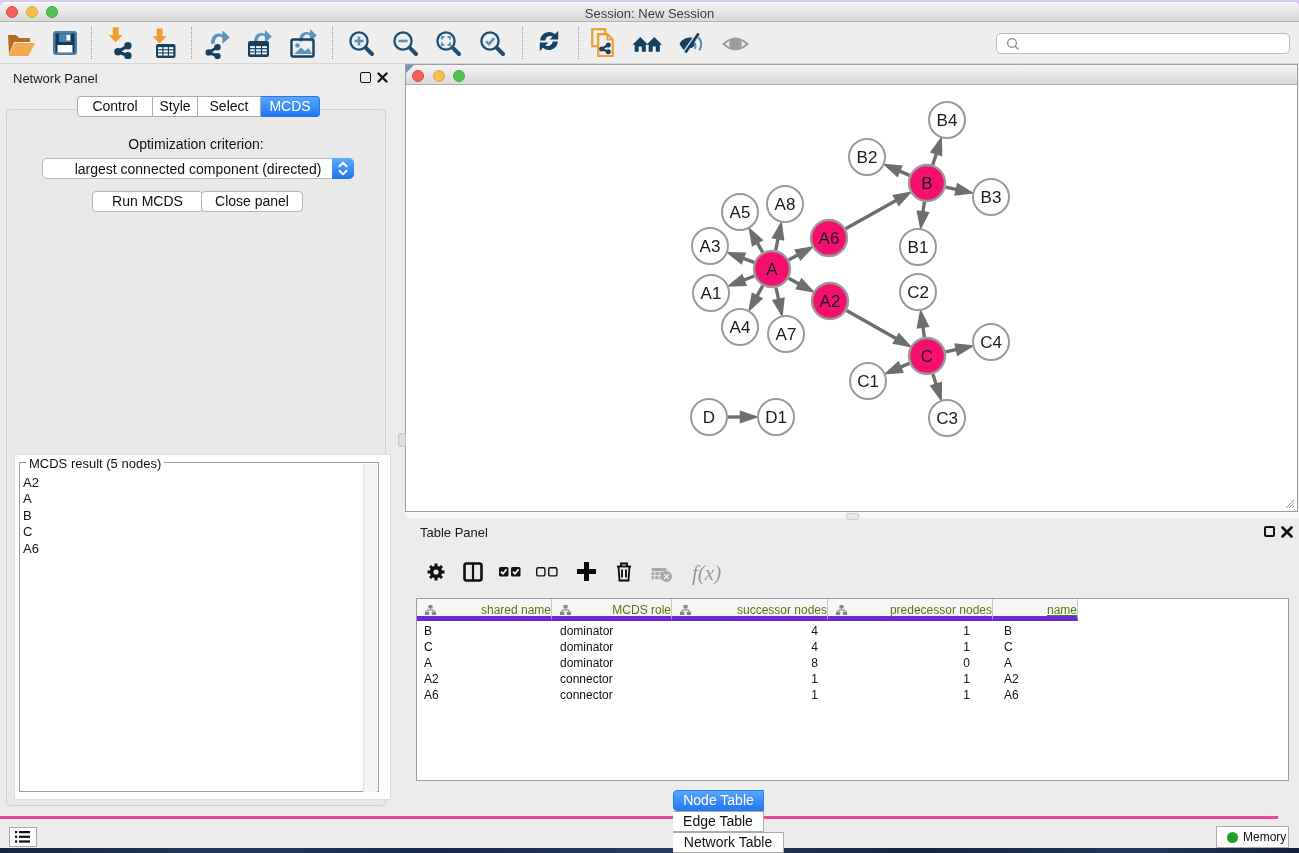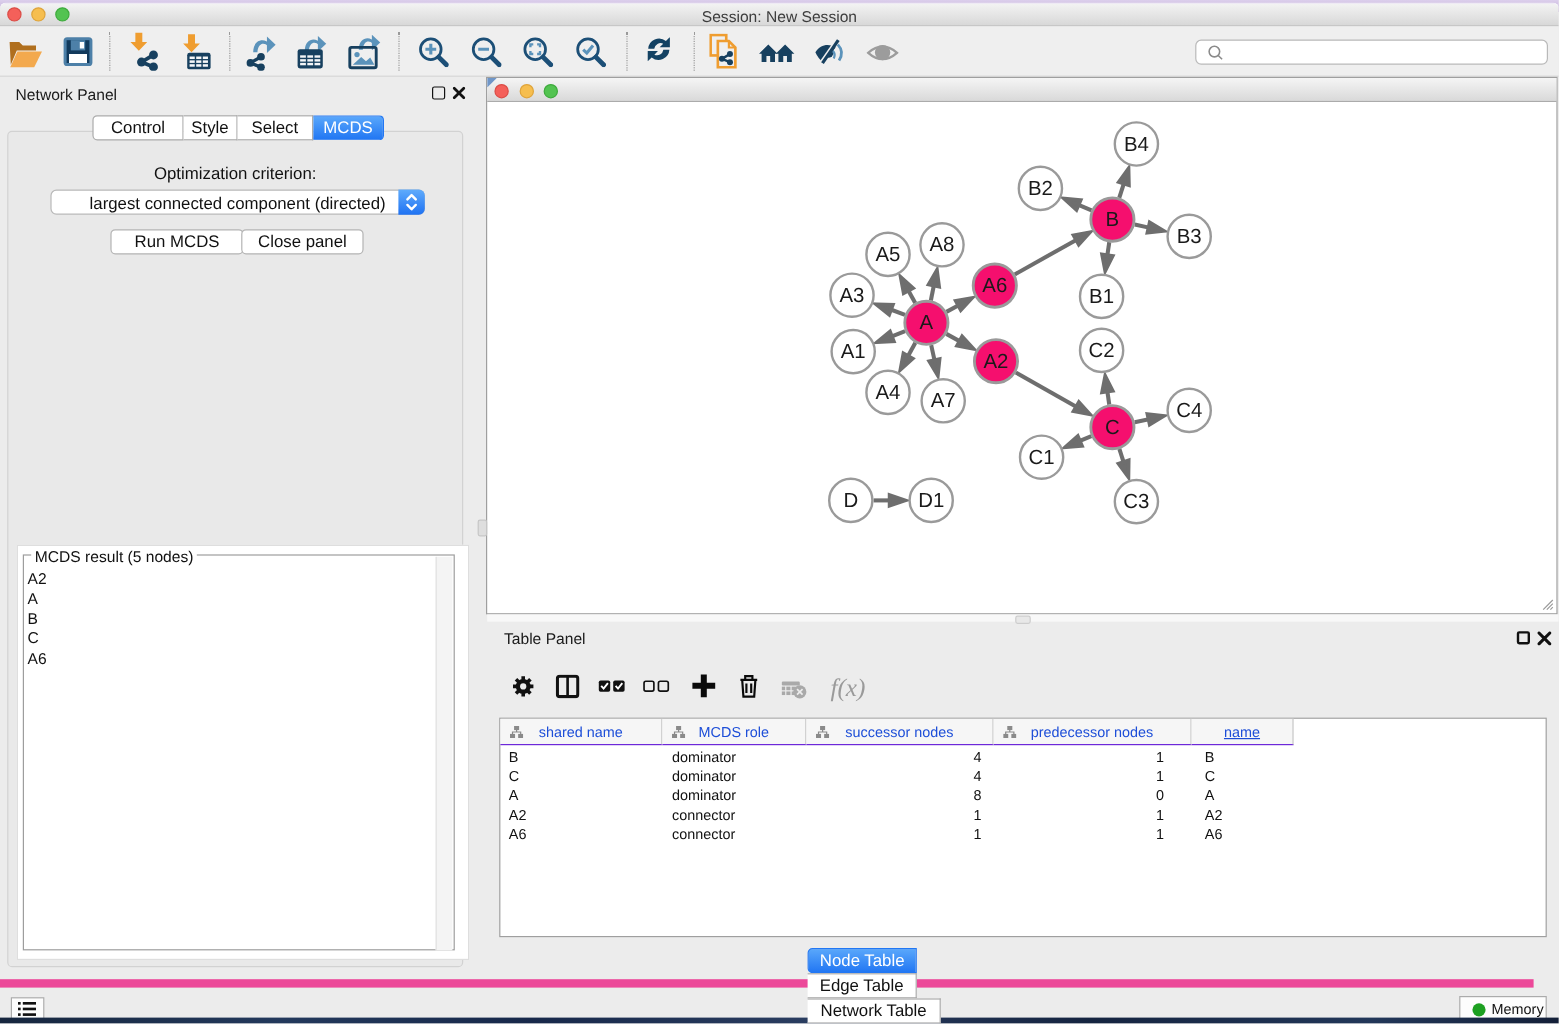--- a/index.html
+++ b/index.html
@@ -69,30 +69,30 @@
 #nw-titlebar { position:absolute; left:0; top:0; width:100%; height:20px;
   background:linear-gradient(#f5f5f5,#d9d9d9); border-bottom:1px solid #ababab; }
 #nw-titlebar .title { position:absolute; left:0; right:0; top:3px; text-align:center;
   font-size:13px; color:#333; }
 
 
 #tp { left:406px; top:518px; width:893px; height:327px; }
 #tbl { position:absolute; left:10px; top:80px; width:873px; height:183px; background:#fff;
   border:1px solid #9f9f9f; }
 .th { position:absolute; top:0; height:22px; background:#f6f6f6;
-  border-right:1px solid #c8c8c8; border-bottom:1px solid #6d28d9; font-size:12px; color:#1d4ed8;
-  text-align:center; line-height:22px; }
+  border-right:1px solid #c8c8c8; border-bottom:5px solid #6d28d9; font-size:12px; color:#4d7c0f;
+  text-align:right; line-height:22px; }
 .td { position:absolute; font-size:12px; color:#111; height:16px; line-height:16px; }
 
 
 #bottomtabs { left:673px; top:790px; }
 
 
 #statusbar { left:0; top:816px; width:1278px; height:32px; background:#ececec;
-  border-top:7px solid #ec4899; }
+  border-top:3px solid #ec4899; }
 #listbtn { position:absolute; left:9px; top:8px; width:28px; height:20px; background:#fdfdfd;
   border:1px solid #ababab; }
 #membtn { position:absolute; left:1216px; top:7px; width:73px; height:22px; background:#fdfdfd;
   border:1px solid #ababab; font-size:12px; color:#111; }
 </style>
 </head>
 <body>
 <div class="abs" id="desktop-top"></div>
 <div class="abs" id="titlebar">
   <div class="tl r" style="left:6px;top:3px;"></div>

